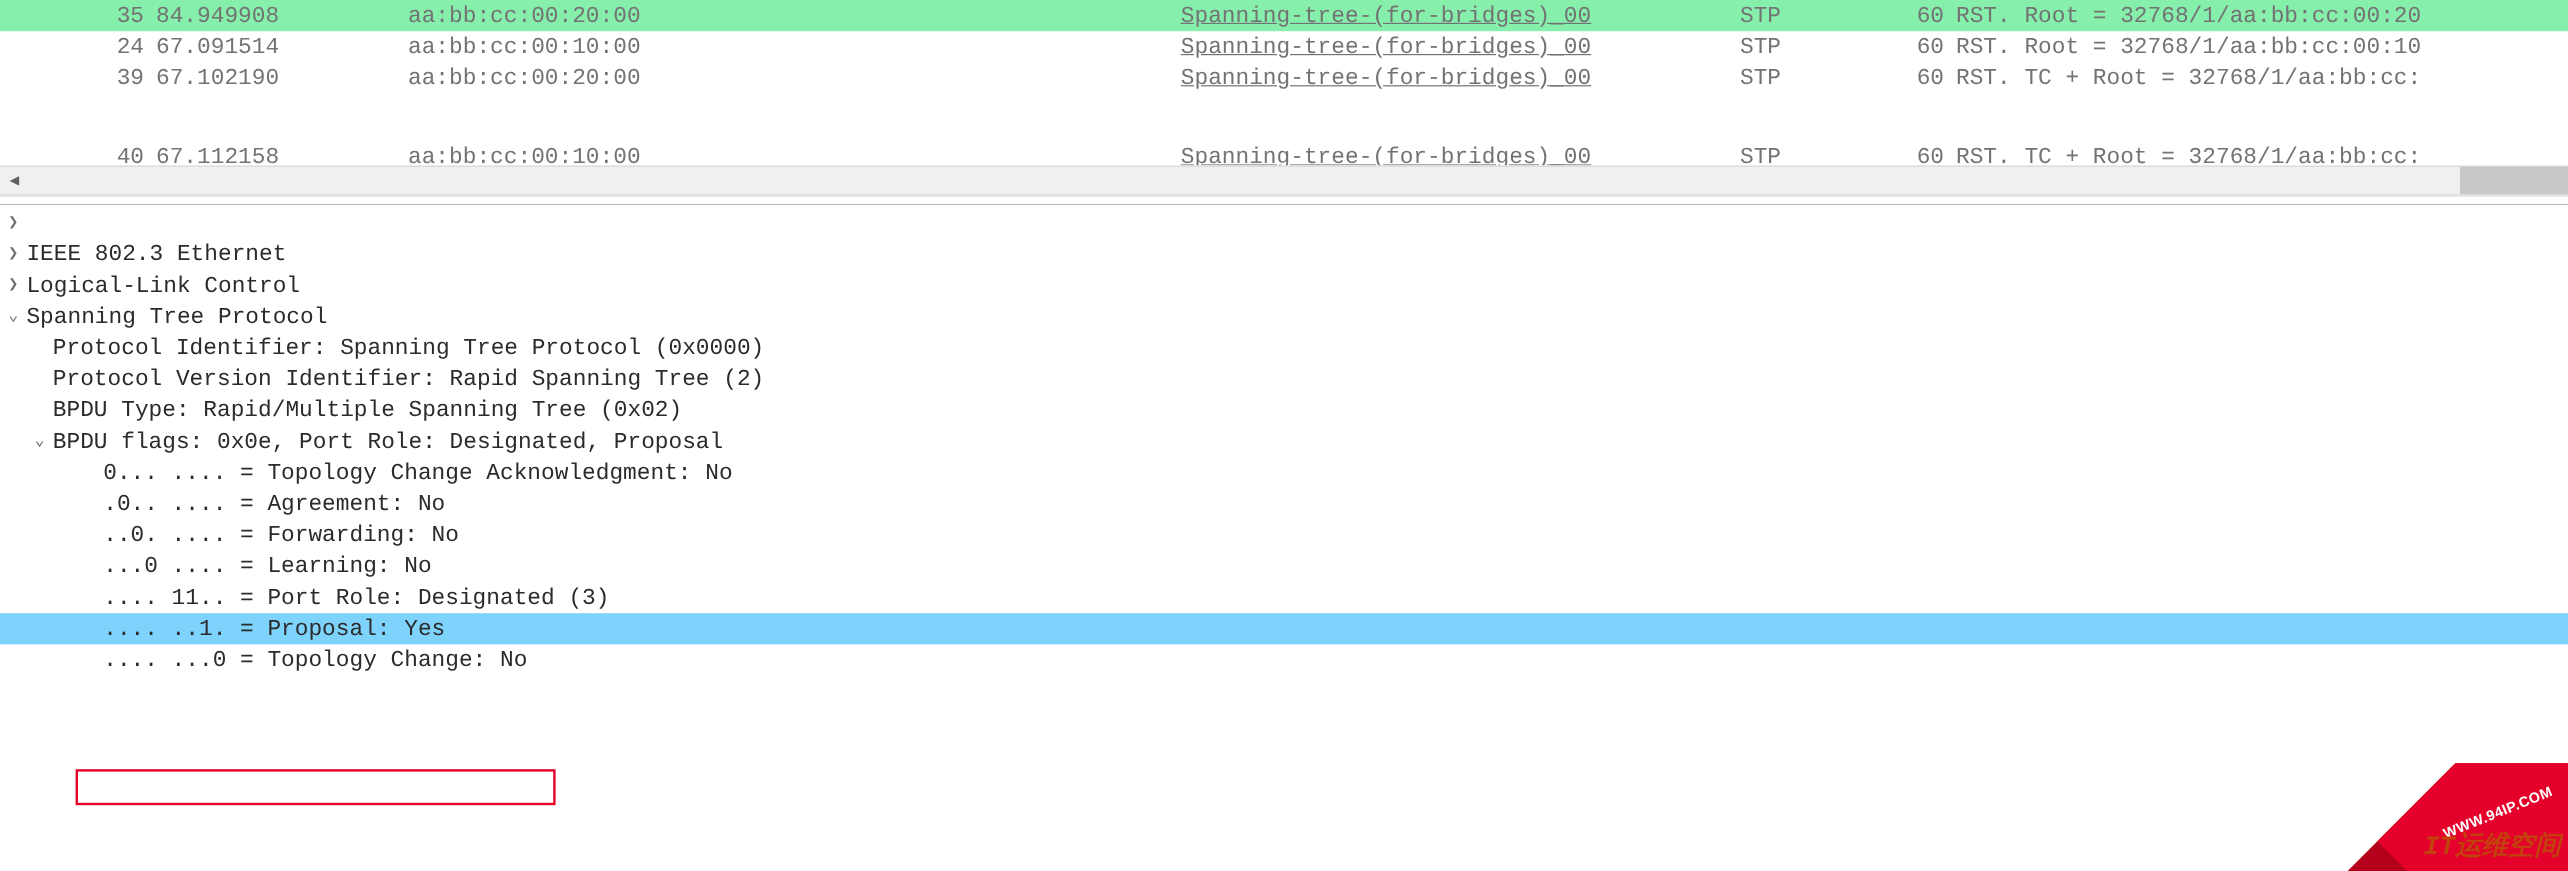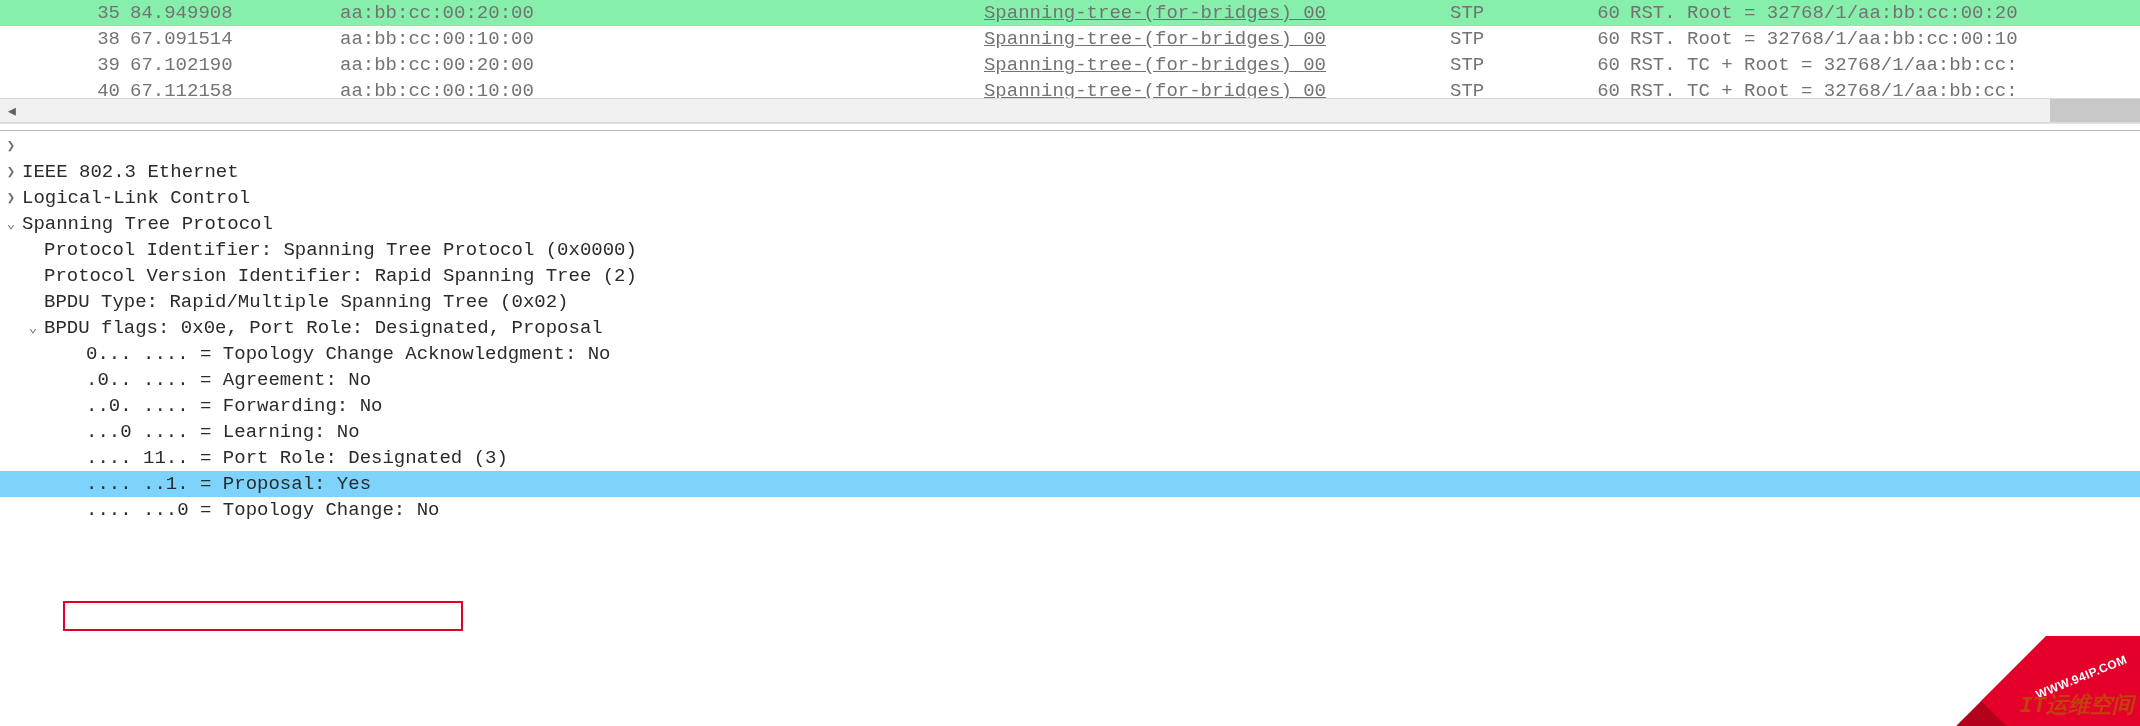--- a/index.html
+++ b/index.html
@@ -127,38 +127,38 @@
   <div class="packet-row c-no selected">
     <span class="col-no">35</span>
     <span class="col-time">84.949908</span>
     <span class="col-src">aa:bb:cc:00:20:00</span>
     <span class="col-dst">Spanning-tree-(for-bridges)_00</span>
     <span class="col-prot">STP</span>
     <span class="col-len">60</span>
     <span class="col-info">RST. Root = 32768/1/aa:bb:cc:00:20</span>
   </div>
   <div class="packet-row c-no">
-    <span class="col-no">38</span>
+    <span class="col-no">24</span>
     <span class="col-time">67.091514</span>
     <span class="col-src">aa:bb:cc:00:10:00</span>
     <span class="col-dst">Spanning-tree-(for-bridges)_00</span>
     <span class="col-prot">STP</span>
     <span class="col-len">60</span>
     <span class="col-info">RST. Root = 32768/1/aa:bb:cc:00:10</span>
   </div>
   <div class="packet-row c-no">
     <span class="col-no">39</span>
     <span class="col-time">67.102190</span>
     <span class="col-src">aa:bb:cc:00:20:00</span>
     <span class="col-dst">Spanning-tree-(for-bridges)_00</span>
     <span class="col-prot">STP</span>
     <span class="col-len">60</span>
     <span class="col-info">RST. TC + Root = 32768/1/aa:bb:cc:</span>
   </div>
-  <div class="packet-row c-no" style="height:20px; overflow:hidden;">
+  <div class="packet-row c-no" style="height:20px; overflow:hidden;margin-top:40px;">
     <span class="col-no">40</span>
     <span class="col-time">67.112158</span>
     <span class="col-src">aa:bb:cc:00:10:00</span>
     <span class="col-dst">Spanning-tree-(for-bridges)_00</span>
     <span class="col-prot">STP</span>
     <span class="col-len">60</span>
     <span class="col-info">RST. TC + Root = 32768/1/aa:bb:cc:</span>
   </div>
 </div>
 

